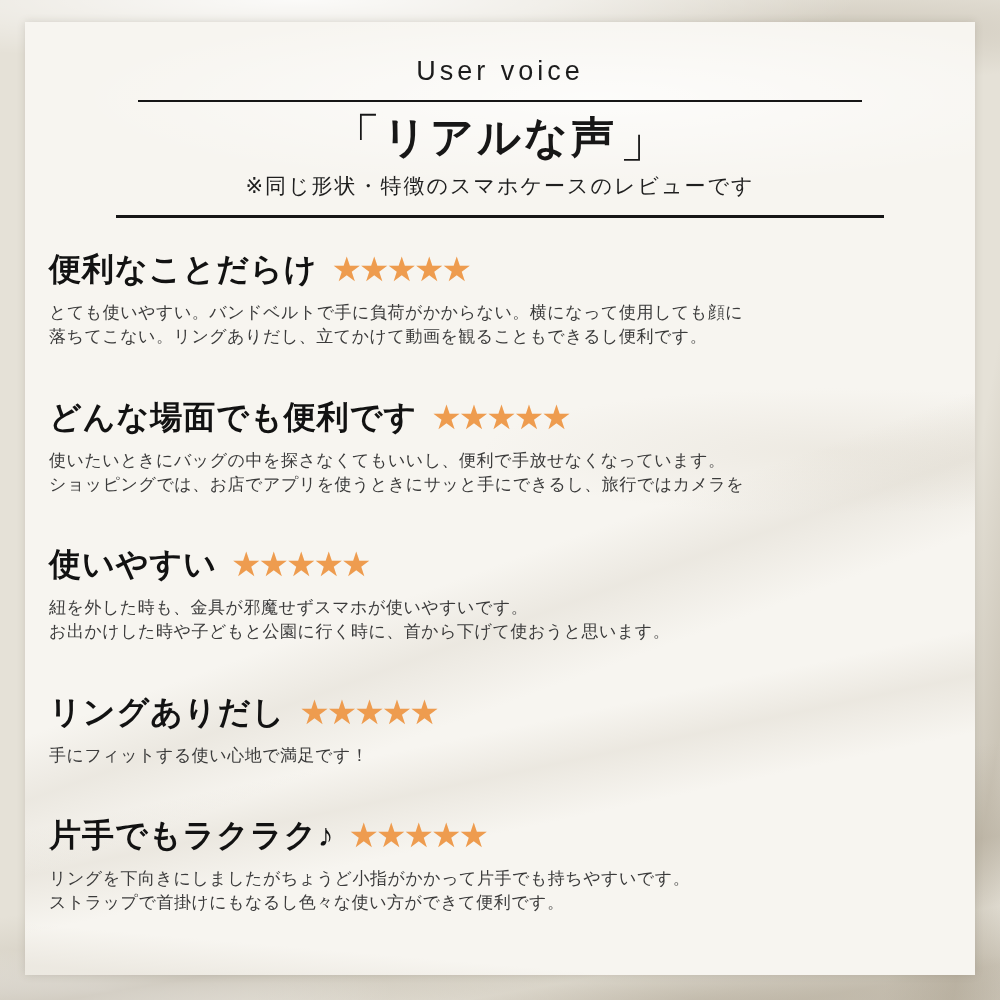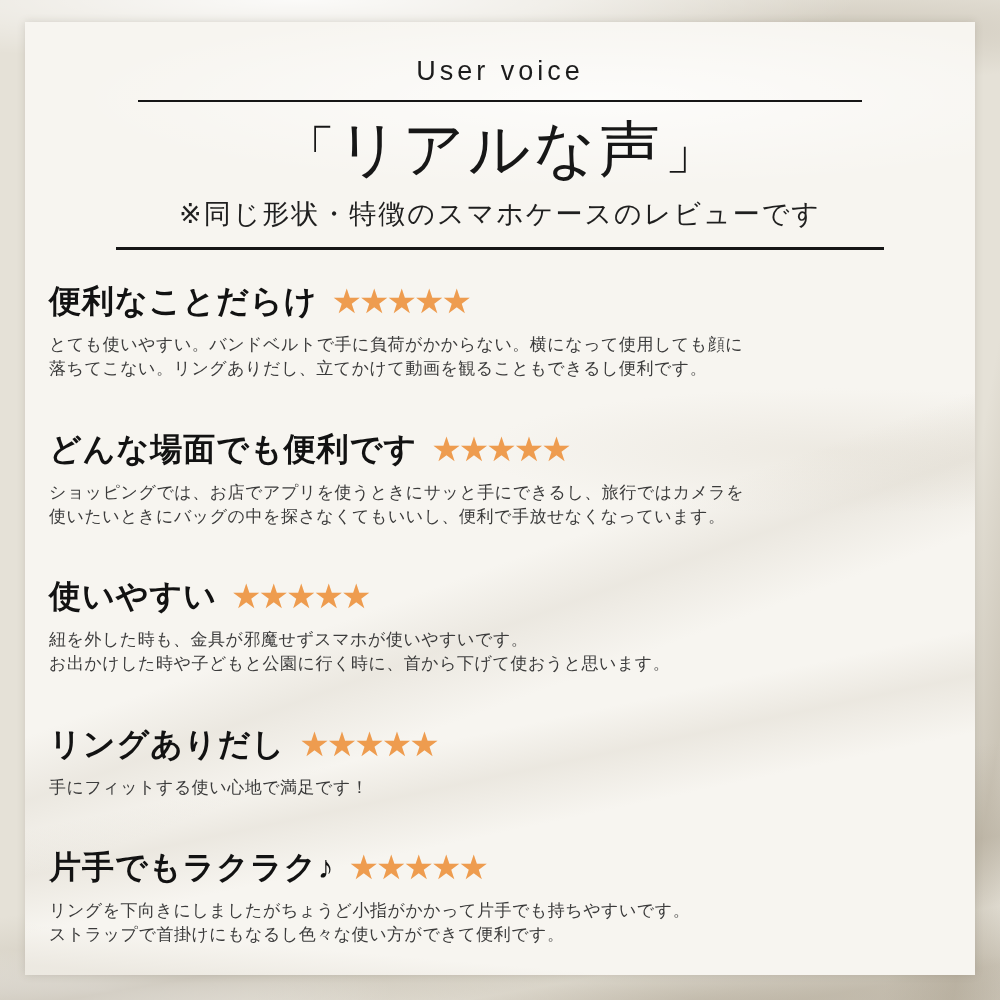--- a/index.html
+++ b/index.html
@@ -49,24 +49,24 @@
   .main-title {
     display: flex;
     align-items: center;
     justify-content: center;
     margin-top: 7px;
     color: #171717;
     white-space: nowrap;
   }
   .title-side { font-size: 31px; font-weight: 400; letter-spacing: 1px; }
   .title-bracket { font-size: 52px; font-weight: 300; line-height: 1; margin: 0 2px; }
-  .title-strong { font-size: 61px; font-weight: 400; letter-spacing: 3px; }
+  .title-strong { font-size: 43px; font-weight: 700; letter-spacing: 3px; }
   .subtitle {
     text-align: center;
-    font-size: 27px;
+    font-size: 21px;
     letter-spacing: 2px;
     color: #1f1f1f;
     margin-top: 5px;
   }
   
   .reviews { margin-top: 30px; }
   .review + .review { margin-top: 46px; }
   .review-head {
     display: flex;
     align-items: center;
@@ -127,22 +127,22 @@
           <span class="review-line">落ちてこない。リングありだし、立てかけて動画を観ることもできるし便利です。</span>
         </div>
       </div>
 
       <div class="review">
         <div class="review-head">
           <span class="review-title">どんな場面でも便利です</span>
           <span class="stars" style="color: rgb(238, 156, 79);">★★★★★</span>
         </div>
         <div class="review-body">
+          <span class="review-line">使いたいときにバッグの中を探さなくてもいいし、便利で手放せなくなっています。</span>
           <span class="review-line">ショッピングでは、お店でアプリを使うときにサッと手にできるし、旅行ではカメラを</span>
-          <span class="review-line">使いたいときにバッグの中を探さなくてもいいし、便利で手放せなくなっています。</span>
         </div>
       </div>
 
       <div class="review">
         <div class="review-head">
           <span class="review-title">使いやすい</span>
           <span class="stars" style="color: rgb(238, 156, 79);">★★★★★</span>
         </div>
         <div class="review-body">
           <span class="review-line">紐を外した時も、金具が邪魔せずスマホが使いやすいです。</span>

